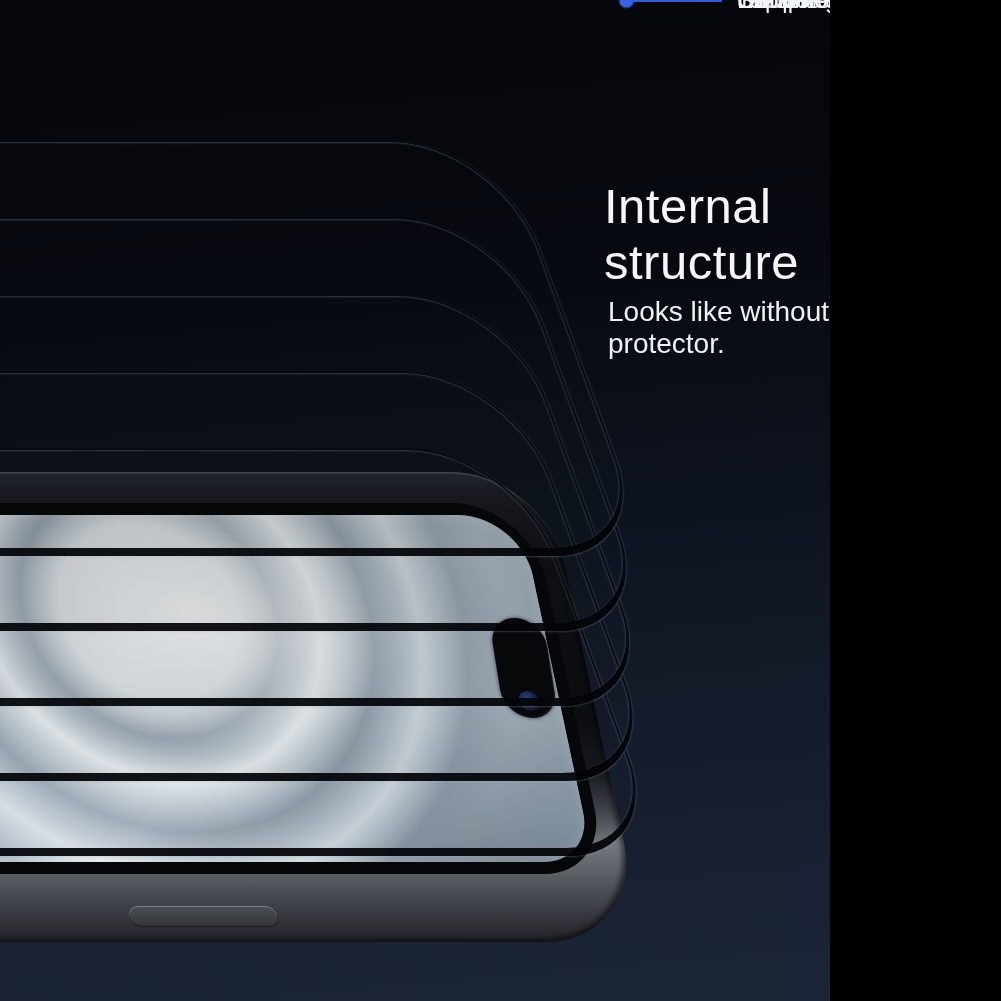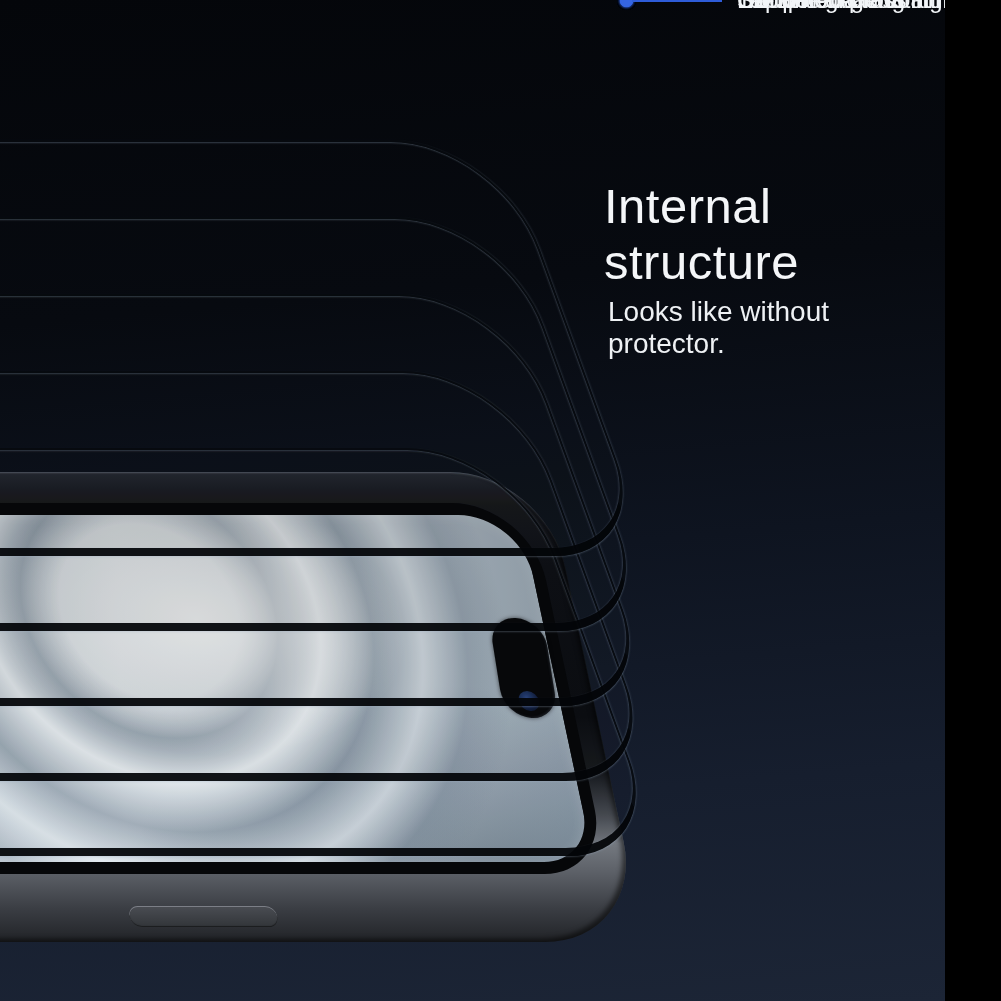--- a/index.html
+++ b/index.html
@@ -1,19 +1,19 @@
 <!DOCTYPE html>
 <html style="--accent: #2e5cd8; --accent_bright: #3565e3; --bg_top: #04060a; --bg_bottom: #1c2536; --screen_silver: #dfe6eb; --text: #f2f5f8;"><head>
 <meta charset="utf-8">
 <style>
   * { margin:0; padding:0; box-sizing:border-box; }
   html,body { width:1001px; height:1001px; background:#000; overflow:hidden; }
   body { font-family:"Liberation Sans","DejaVu Sans",sans-serif; }
 
-  .stage { position:relative; width:945px; height:1001px; overflow:hidden;
+  .stage { position:relative; width:830px; height:1001px; overflow:hidden;
            background:linear-gradient(175deg, var(--bg_top,#04060a) 0%, #070a10 30%,
                       #0e1420 55%, #161e2e 78%, var(--bg_bottom,#1c2536) 100%); }
 
   
   .phone { position:absolute; left:-400px; top:472px; width:945px; height:470px;
            transform:skewX(12deg); transform-origin:0 0; z-index:2; }
   .phone-body { position:absolute; inset:0; border-radius:0 95px 100px 0;
     background:linear-gradient(to bottom, #272b33 0%, #15171d 7%, #0d0f14 20%,
                #0b0d11 52%, #171a1f 64%, #474b52 73%, #747980 79%, #5d6168 85%,
                #3a3d43 93%, #212327 100%);

